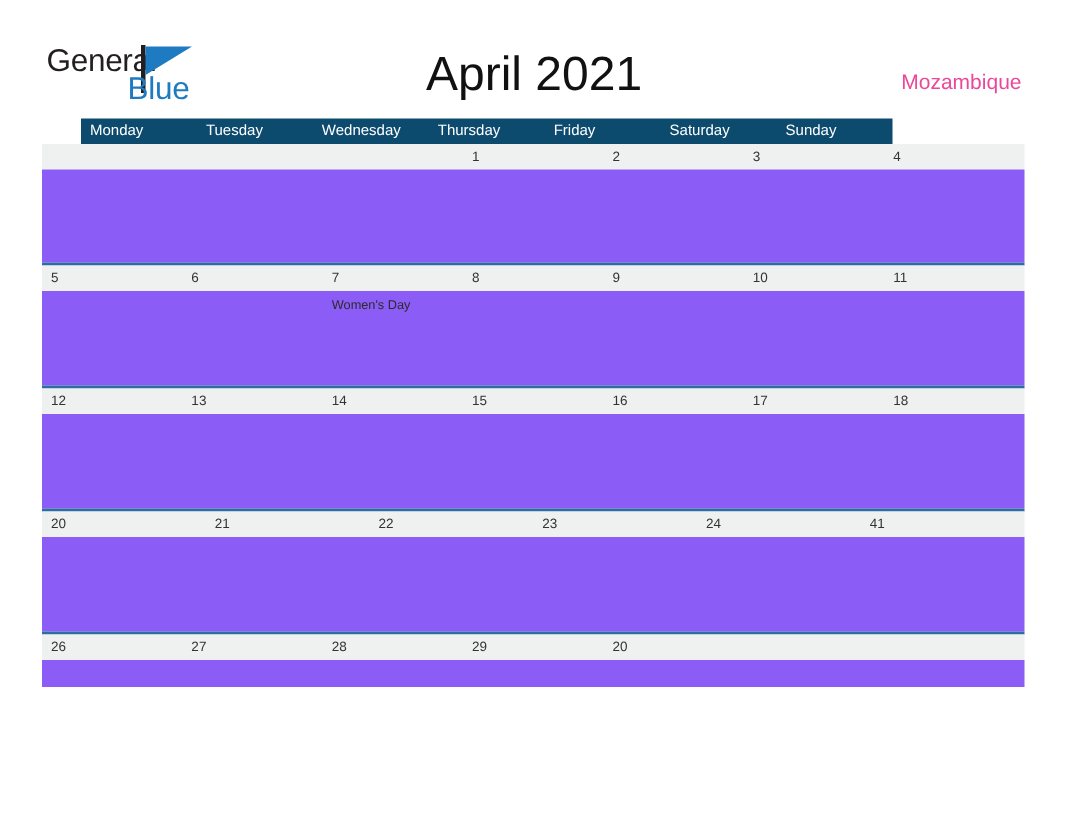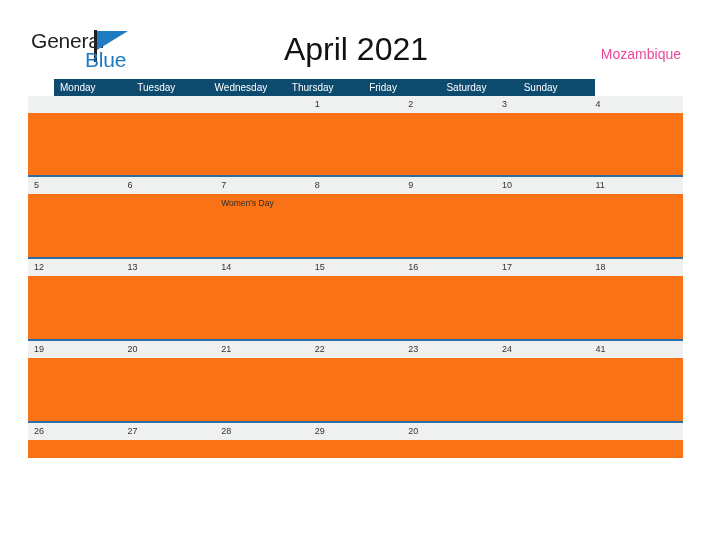--- a/index.html
+++ b/index.html
@@ -135,21 +135,21 @@
   .week-row .date-band {
     display: flex;
     width: 655px;
     height: 17px;
     background: #eff0f0;
   }
   .week-row .body-band {
     display: flex;
     width: 655px;
     height: 63px;
-    background: #f97316;
+    background: #8b5cf6;
   }
   .week-row.first-week .body-band {
     height: 62px;
   }
   .week-row.last-week .body-band {
     height: 18px;
   }
 
   .date-cell {
     flex: 1 1 0;
@@ -263,21 +263,20 @@
       <div class="event-cell"></div>
       <div class="event-cell"></div>
       <div class="event-cell"></div>
       <div class="event-cell"></div>
       <div class="event-cell"></div>
     </div>
   </div>
 
   <div class="week-row">
     <div class="date-band">
-      <div class="date-cell">19</div>
       <div class="date-cell">20</div>
       <div class="date-cell">21</div>
       <div class="date-cell">22</div>
       <div class="date-cell">23</div>
       <div class="date-cell">24</div>
       <div class="date-cell">41</div>
     </div>
     <div class="body-band">
       <div class="event-cell"></div>
       <div class="event-cell"></div>

